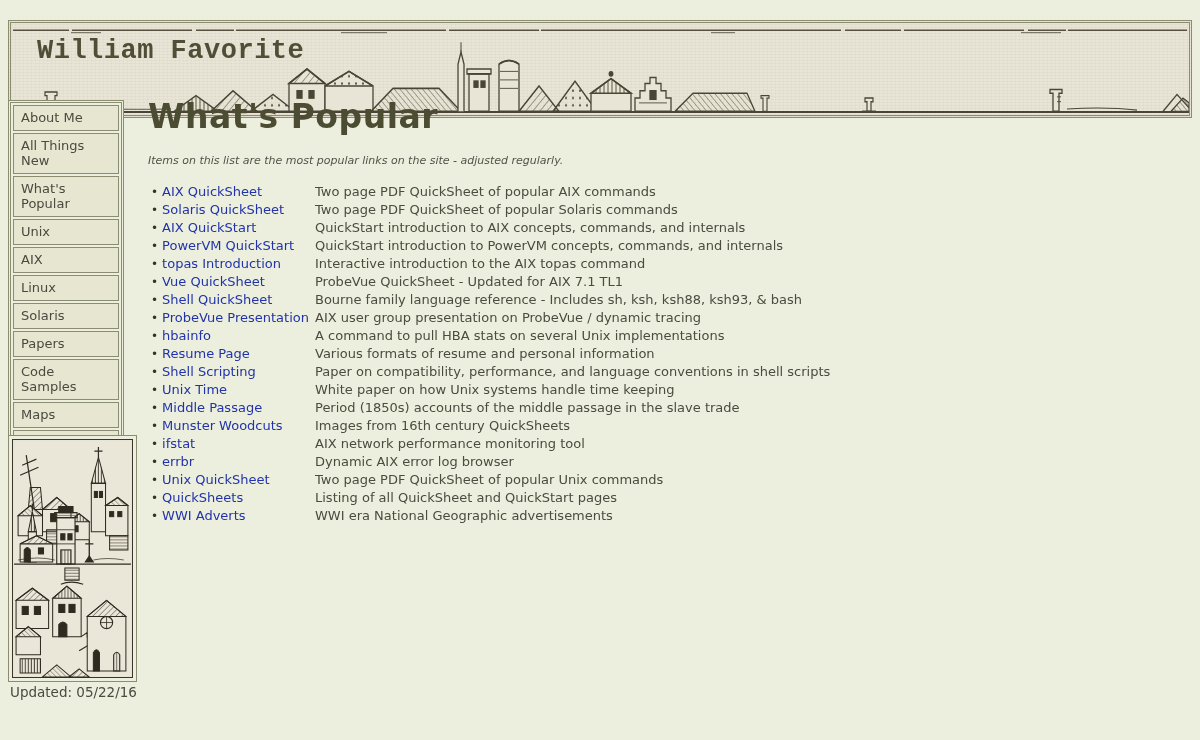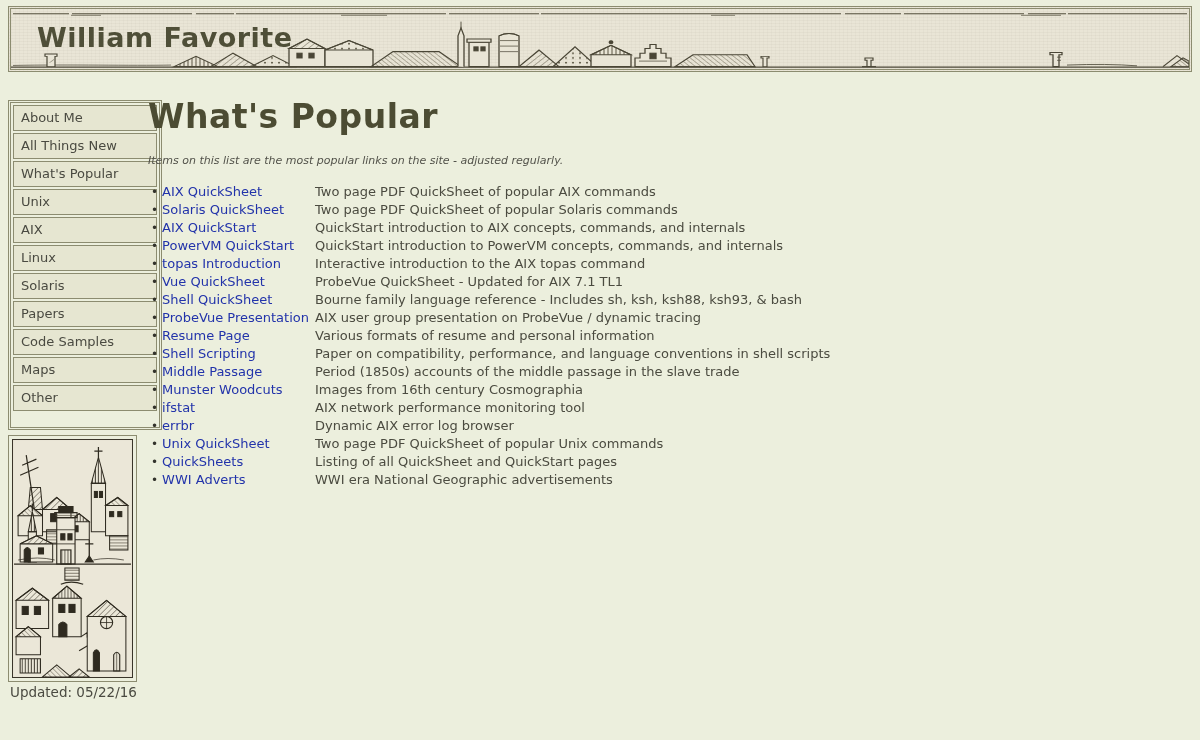--- a/index.html
+++ b/index.html
@@ -6,37 +6,38 @@
   html, body { width: 1200px; height: 740px; }
   body {
     position: relative;
     background: #ecefdd;
     font-family: "DejaVu Sans", "Liberation Sans", sans-serif;
     overflow: hidden;
   }
 
   
   .banner {
-    position: absolute; left: 8px; top: 6px; width: 1184px; height: 66px;
+    position: absolute; left: 8px; top: 20px; width: 1184px; height: 98px;
     border: 3px double #8c8c70;
     background-color: #e9e5d6;
     background-image:
       repeating-linear-gradient(0deg, rgba(120,110,90,.05) 0 1px, transparent 1px 3px),
       repeating-linear-gradient(90deg, rgba(120,110,90,.04) 0 1px, transparent 1px 4px);
+    font-family: Liberation Mono, monospace;
   }
   .banner-art { position: absolute; left: 0; top: 0; width: 100%; height: 100%; display:block; }
   .site-title {
     position: absolute; left: 26px; top: 13px;
     font-size: 27px; font-weight: bold; color: #4f4f38; letter-spacing: .5px;
     z-index: 2;
   }
 
   
   .menu {
-    position: absolute; left: 8px; top: 100px; width: 154px;
+    position: absolute; left: 8px; top: 100px; width: 116px;
     border: 3px double #8c8c70; padding: 2px;
     background: #ecefdd;
   }
   .menu-cell {
     display: block;
     border: 1px solid #8c8c70;
     background: #e6e6d1;
     color: #4a4a41;
     font-size: 13px;
     padding: 4px 7px 5px 7px;
@@ -309,30 +310,36 @@
       <div class="pop-row">
       <span class="link-cell"><span class="bullet">•</span><a class="pop-link" href="#">Vue QuickSheet</a></span><span class="pop-desc">ProbeVue QuickSheet - Updated for AIX 7.1 TL1</span>
     </div>
       <div class="pop-row">
       <span class="link-cell"><span class="bullet">•</span><a class="pop-link" href="#">Shell QuickSheet</a></span><span class="pop-desc">Bourne family language reference - Includes sh, ksh, ksh88, ksh93, &amp; bash</span>
     </div>
       <div class="pop-row">
       <span class="link-cell"><span class="bullet">•</span><a class="pop-link" href="#">ProbeVue Presentation</a></span><span class="pop-desc">AIX user group presentation on ProbeVue / dynamic tracing</span>
     </div>
       <div class="pop-row">
+      <span class="link-cell"><span class="bullet">•</span><a class="pop-link" href="#">hbainfo</a></span><span class="pop-desc">A command to pull HBA stats on several Unix implementations</span>
+    </div>
+      <div class="pop-row">
       <span class="link-cell"><span class="bullet">•</span><a class="pop-link" href="#">Resume Page</a></span><span class="pop-desc">Various formats of resume and personal information</span>
     </div>
       <div class="pop-row">
       <span class="link-cell"><span class="bullet">•</span><a class="pop-link" href="#">Shell Scripting</a></span><span class="pop-desc">Paper on compatibility, performance, and language conventions in shell scripts</span>
     </div>
       <div class="pop-row">
+      <span class="link-cell"><span class="bullet">•</span><a class="pop-link" href="#">Unix Time</a></span><span class="pop-desc">White paper on how Unix systems handle time keeping</span>
+    </div>
+      <div class="pop-row">
       <span class="link-cell"><span class="bullet">•</span><a class="pop-link" href="#">Middle Passage</a></span><span class="pop-desc">Period (1850s) accounts of the middle passage in the slave trade</span>
     </div>
       <div class="pop-row">
-      <span class="link-cell"><span class="bullet">•</span><a class="pop-link" href="#">Munster Woodcuts</a></span><span class="pop-desc">Images from 16th century Cosmographia</span>
+      <span class="link-cell"><span class="bullet">•</span><a class="pop-link" href="#">Munster Woodcuts</a></span><span class="pop-desc">Images from 16th century QuickSheets</span>
     </div>
       <div class="pop-row">
       <span class="link-cell"><span class="bullet">•</span><a class="pop-link" href="#">ifstat</a></span><span class="pop-desc">AIX network performance monitoring tool</span>
     </div>
       <div class="pop-row">
       <span class="link-cell"><span class="bullet">•</span><a class="pop-link" href="#">errbr</a></span><span class="pop-desc">Dynamic AIX error log browser</span>
     </div>
       <div class="pop-row">
       <span class="link-cell"><span class="bullet">•</span><a class="pop-link" href="#">Unix QuickSheet</a></span><span class="pop-desc">Two page PDF QuickSheet of popular Unix commands</span>
     </div>

